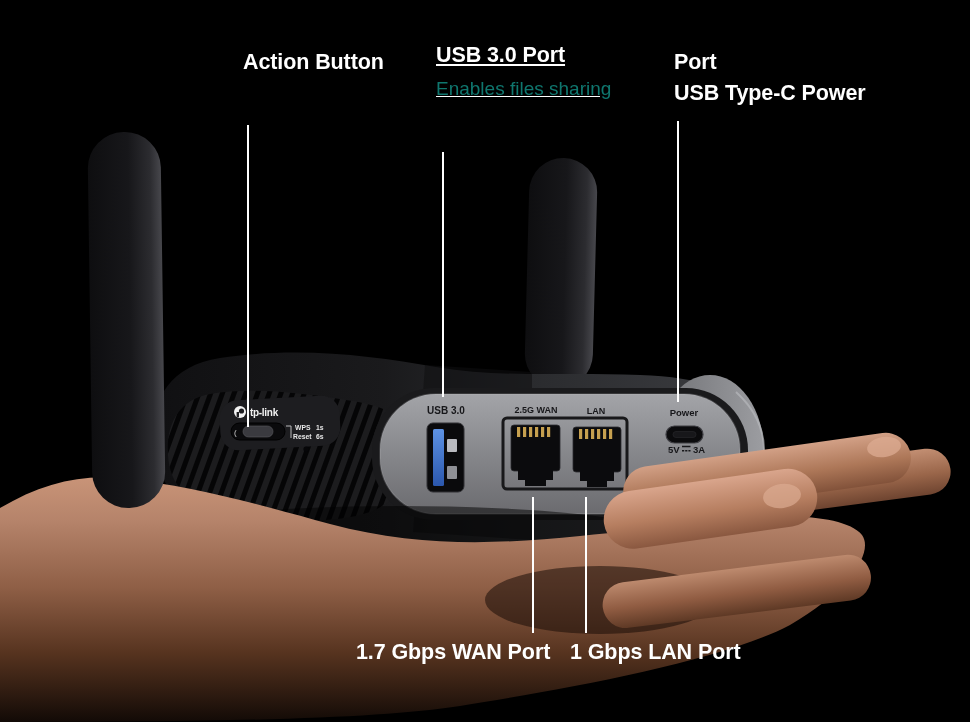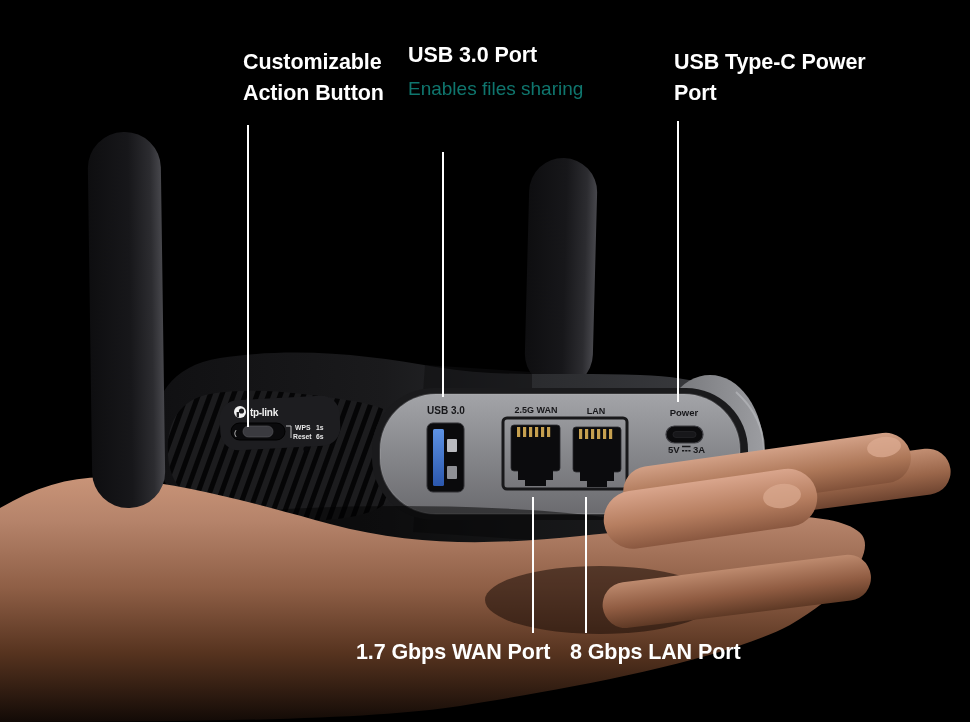--- a/index.html
+++ b/index.html
@@ -2,21 +2,21 @@
 <html><head>
 <meta charset="utf-8">
 <style>
   html,body{margin:0;padding:0;background:#000;}
   .stage{position:relative;width:970px;height:722px;background:#000;overflow:hidden;
          font-family:"Liberation Sans","DejaVu Sans",sans-serif;}
   .stage svg{position:absolute;left:0;top:0;}
   .callout{position:absolute;color:#fff;font-weight:700;font-size:21.5px;line-height:31px;letter-spacing:-0.1px;white-space:nowrap;}
   .callout .desc{font-weight:400;font-size:19px;line-height:25px;color:#0f766e;margin-top:5px;letter-spacing:0;}
   #callout-action{left:243px;top:47px;}
-  #callout-usb{left:408px;top:40px;}
+  #callout-usb{left:436px;top:40px;text-decoration:underline;}
   #callout-power{left:674px;top:47px;}
   #callout-wan{left:356px;top:637px;}
   #callout-lan{left:570px;top:637px;}
   .svgtext{font-family:"Liberation Sans","DejaVu Sans",sans-serif;}
 </style>
 </head>
 <body>
 
 <div class="stage">
 
@@ -200,37 +200,36 @@
   <g stroke-width="2">
     <line x1="248" y1="125" x2="248" y2="427" stroke="#ffffff"></line>
     <line x1="443" y1="152" x2="443" y2="397" stroke="#ffffff"></line>
     <line x1="678" y1="121" x2="678" y2="402" stroke="#ffffff"></line>
     <line x1="533" y1="497" x2="533" y2="633" stroke="#ffffff"></line>
     <line x1="586" y1="497" x2="586" y2="633" stroke="#ffffff"></line>
   </g>
 </svg>
 
 <div class="callout" id="callout-action">
-  <div>Customizable</div>
   <div>Action Button</div>
 </div>
 
 <div class="callout" id="callout-usb">
   <div>USB 3.0 Port</div>
   <div class="desc">
     <div>Enables files sharing</div>
   </div>
 </div>
 
 <div class="callout" id="callout-power">
+  <div>Port</div>
   <div>USB Type-C Power</div>
-  <div>Port</div>
 </div>
 
 <div class="callout" id="callout-wan">
   <div>1.7 Gbps WAN Port</div>
 </div>
 
 <div class="callout" id="callout-lan">
-  <div>8 Gbps LAN Port</div>
+  <div>1 Gbps LAN Port</div>
 </div>
 
 </div>
 
 </body></html>

